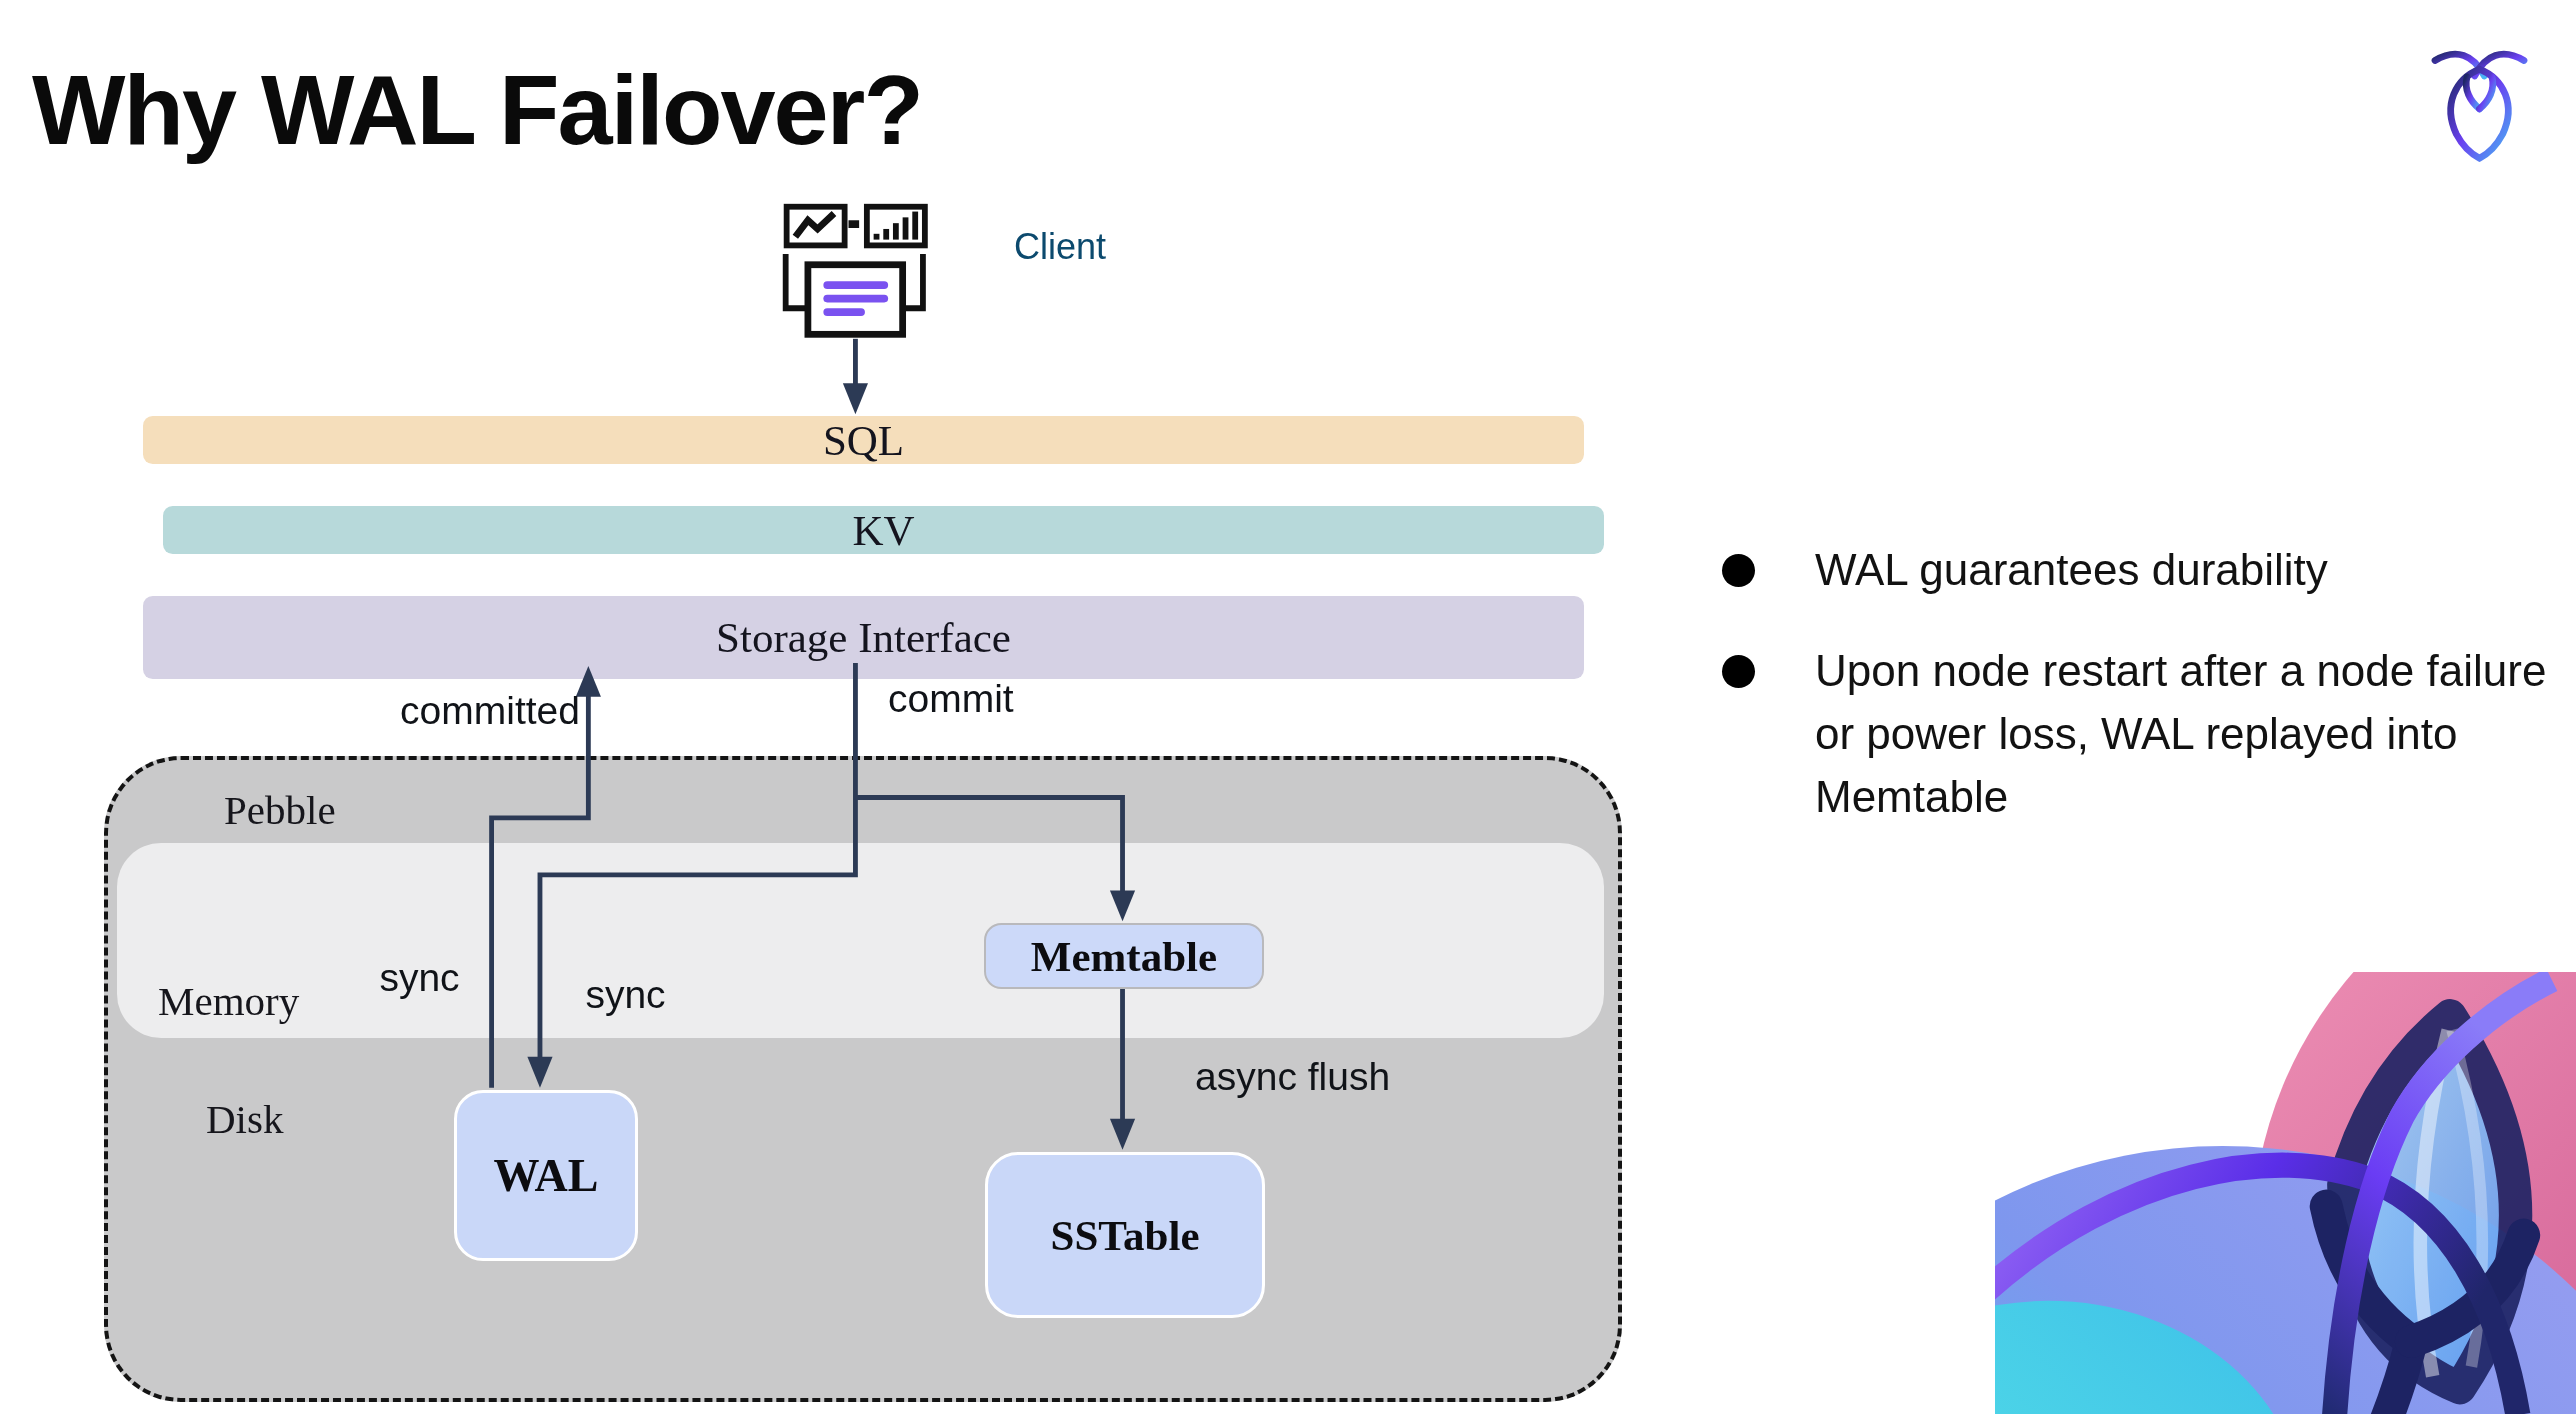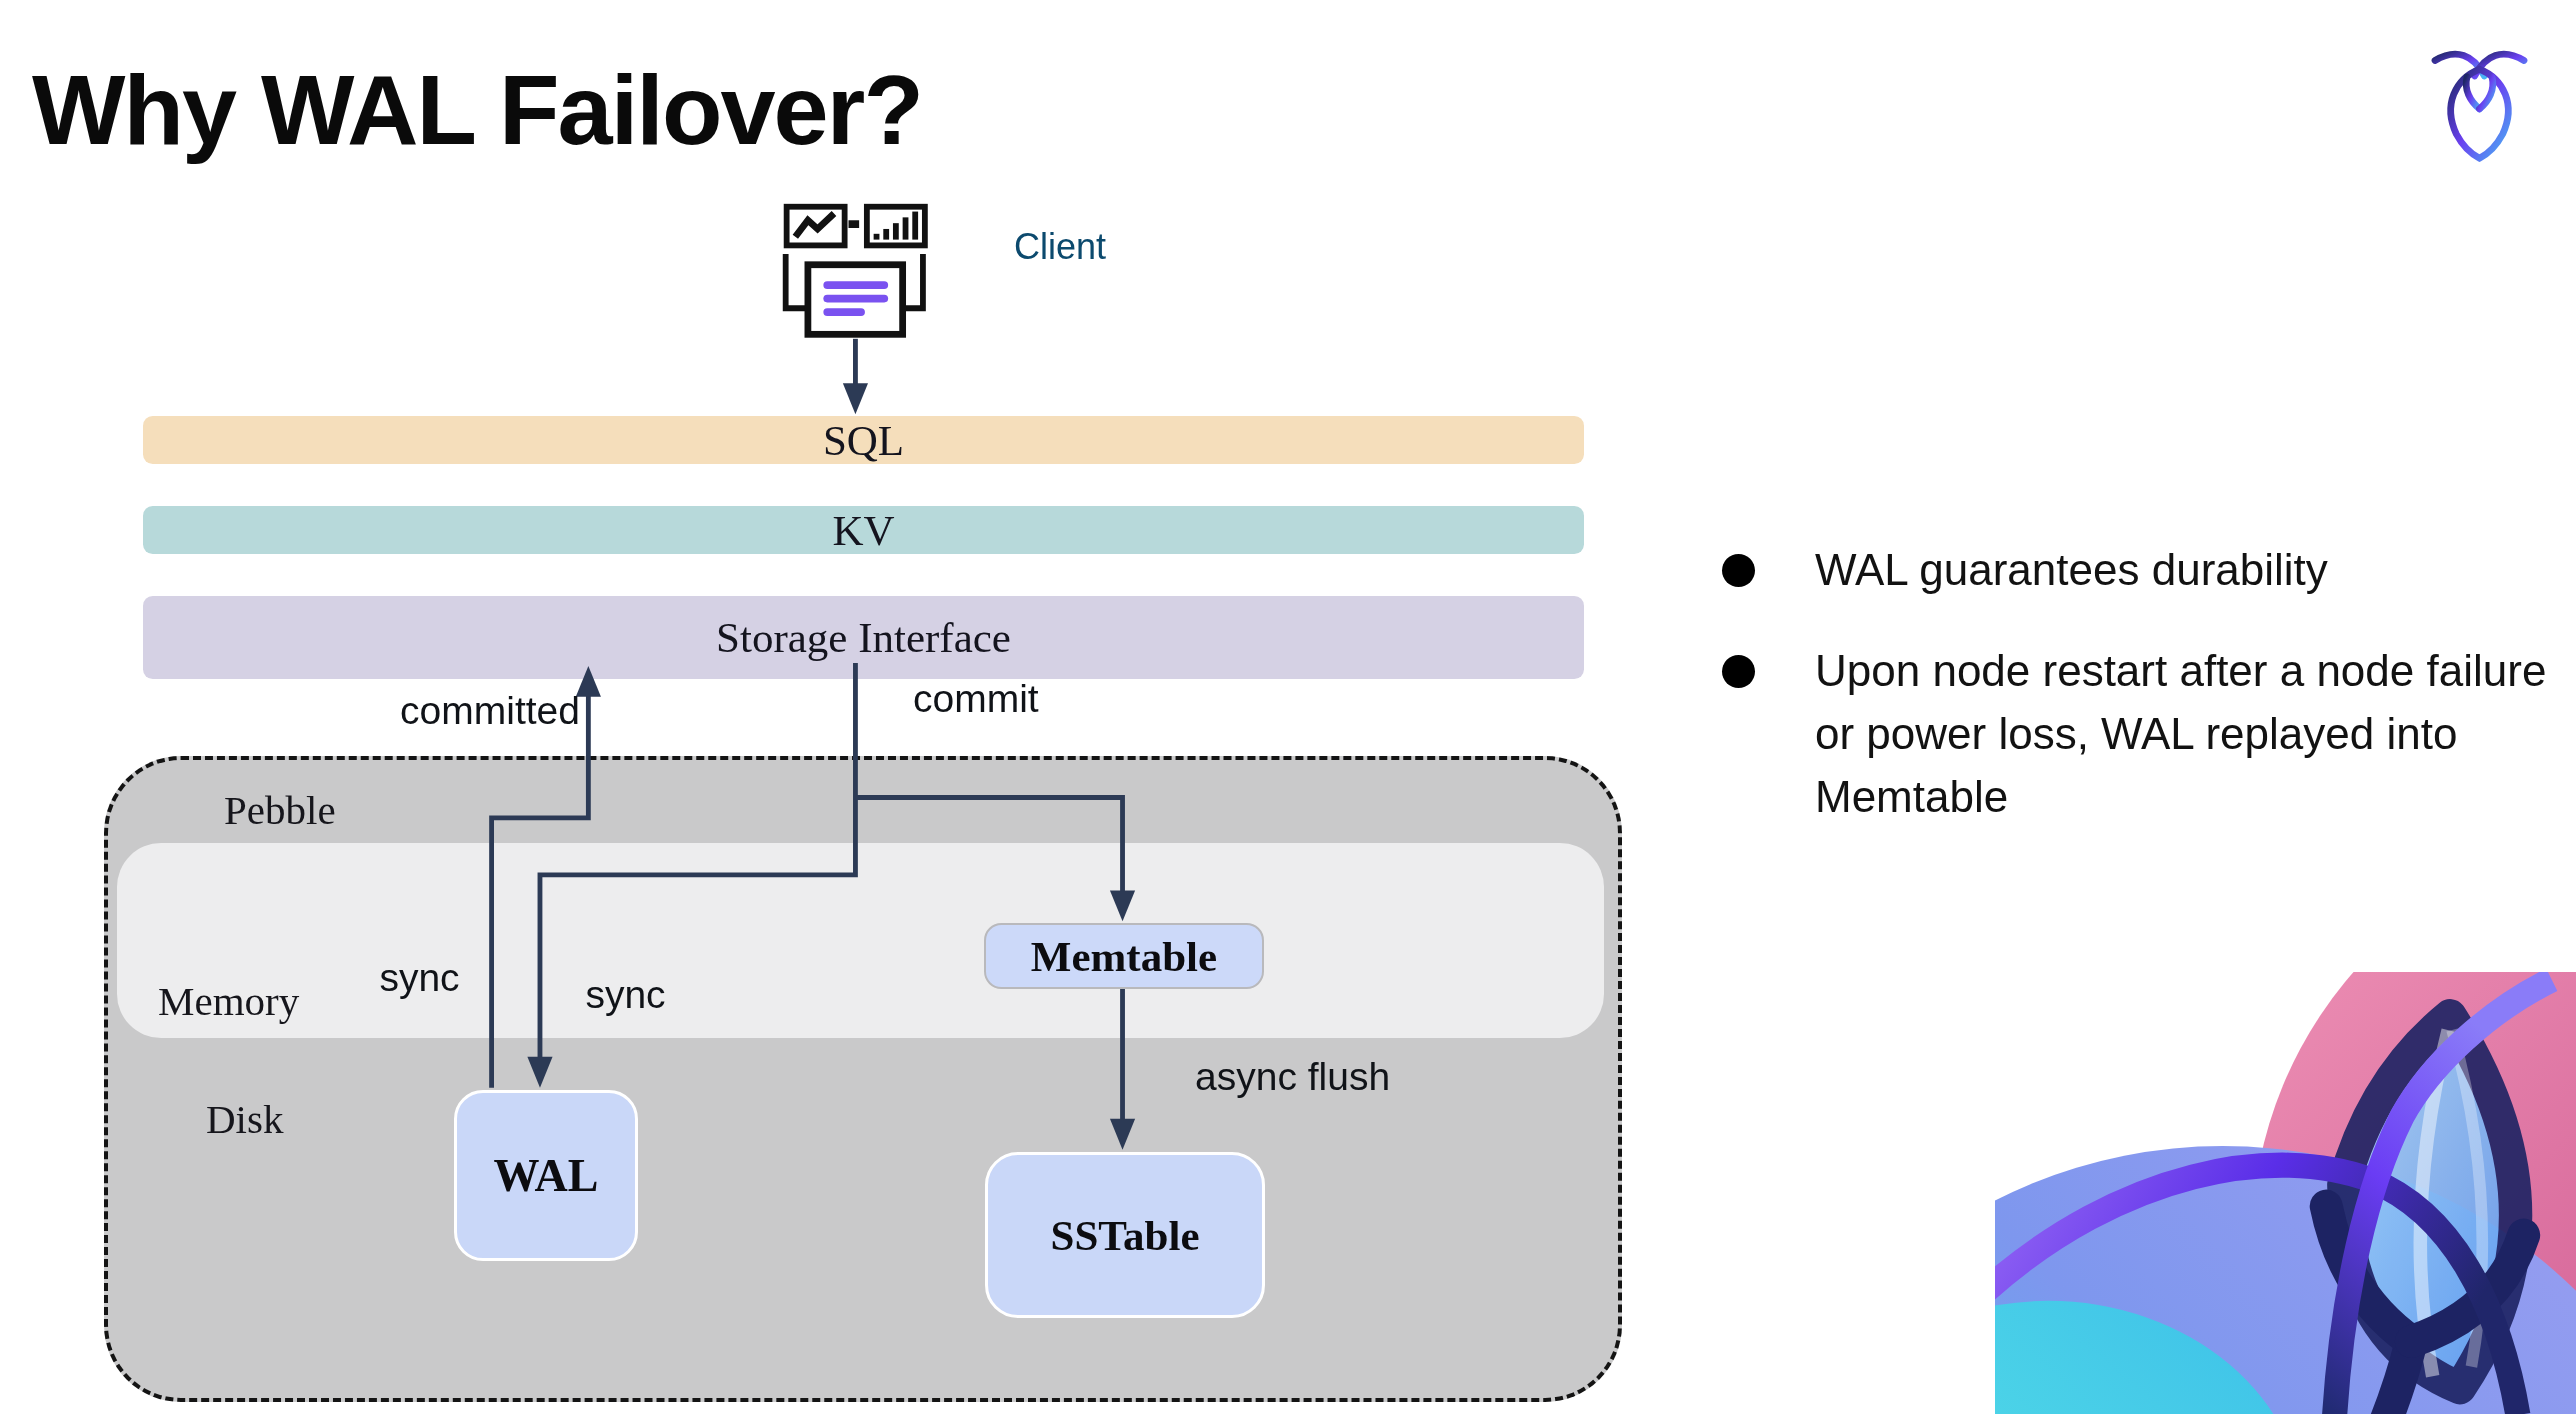--- a/index.html
+++ b/index.html
@@ -17,36 +17,36 @@
   .logo{position:absolute;left:2431px;top:45px;width:97px;height:118px;}
 
   
   .client-icon{position:absolute;left:776px;top:194px;width:174px;height:155px;}
   .client-label{position:absolute;left:1014px;top:226px;font-size:36px;color:#0c4a6e;}
 
   
   .bar{position:absolute;left:143px;width:1441px;border-radius:9.7px;display:flex;align-items:center;justify-content:center;
        font-family:"Liberation Serif",serif;font-size:43px;color:#14141e;}
   .bar.sql{top:416px;height:48px;background:var(--c-sql_bar);}
-  .bar.kv{top:506px;height:48px;background:var(--c-kv_bar);}
+  .bar.kv{top:506px;height:48px;background:var(--c-kv_bar);margin-left:20px;}
   .bar.storage{top:596px;height:83px;background:var(--c-storage_bar);}
 
   
   .pebble{position:absolute;left:104px;top:756px;width:1518px;height:646px;background:var(--c-pebble_bg);
           border:4.8px dashed #141414;border-radius:77px;}
   .memory-band{position:absolute;left:117px;top:843px;width:1487px;height:195px;background:var(--c-memory_bg);border-radius:44px;}
   .serif-label{position:absolute;font-family:"Liberation Serif",serif;font-size:41px;color:#16161c;}
   .lbl-pebble{left:224px;top:786px;}
   .lbl-memory{left:158px;top:977px;}
   .lbl-disk{left:206px;top:1095px;}
 
   
   .edge-label{position:absolute;font-size:39px;color:#101318;}
   .lbl-committed{left:377px;top:689px;width:203px;text-align:right;}
-  .lbl-commit{left:913px;top:677px;}
+  .lbl-commit{left:888px;top:677px;}
   .lbl-sync-left{left:371px;top:956px;width:97px;text-align:center;}
   .lbl-sync-right{left:577px;top:973px;width:97px;text-align:center;}
   .lbl-async{left:1195px;top:1055px;}
 
   
   .node{position:absolute;display:flex;align-items:center;justify-content:center;
         font-family:"Liberation Serif",serif;font-weight:bold;color:#0c0c10;background:var(--c-node_fill);}
   .node.wal{left:454px;top:1090px;width:184px;height:171px;border:3.9px solid #ffffff;border-radius:29px;font-size:46px;}
   .node.memtable{left:984px;top:923px;width:280px;height:66px;border:2.9px solid #b9b9bc;border-radius:17.4px;font-size:43px;background:var(--c-node_fill_light);}
   .node.sstable{left:985px;top:1152px;width:280px;height:166px;border:3.9px solid #ffffff;border-radius:33px;font-size:43px;}

